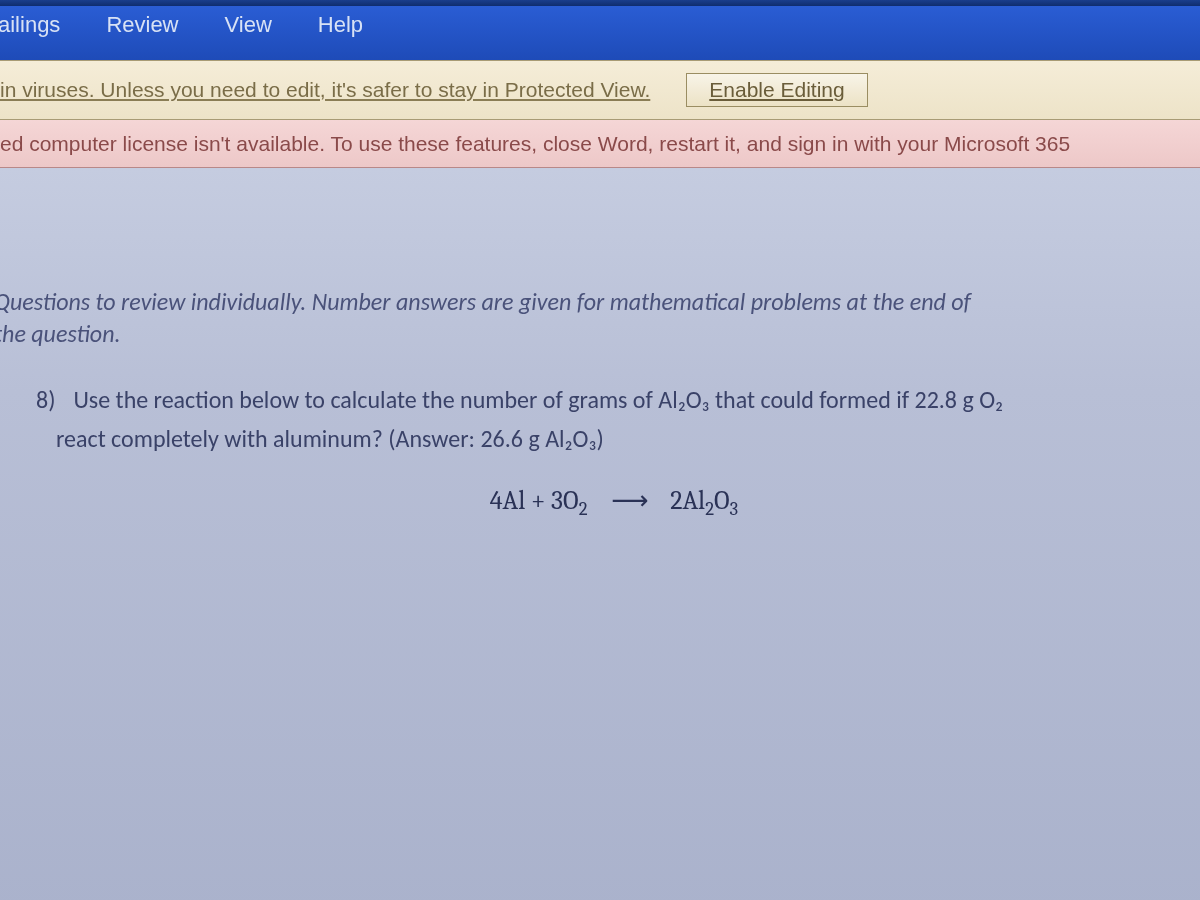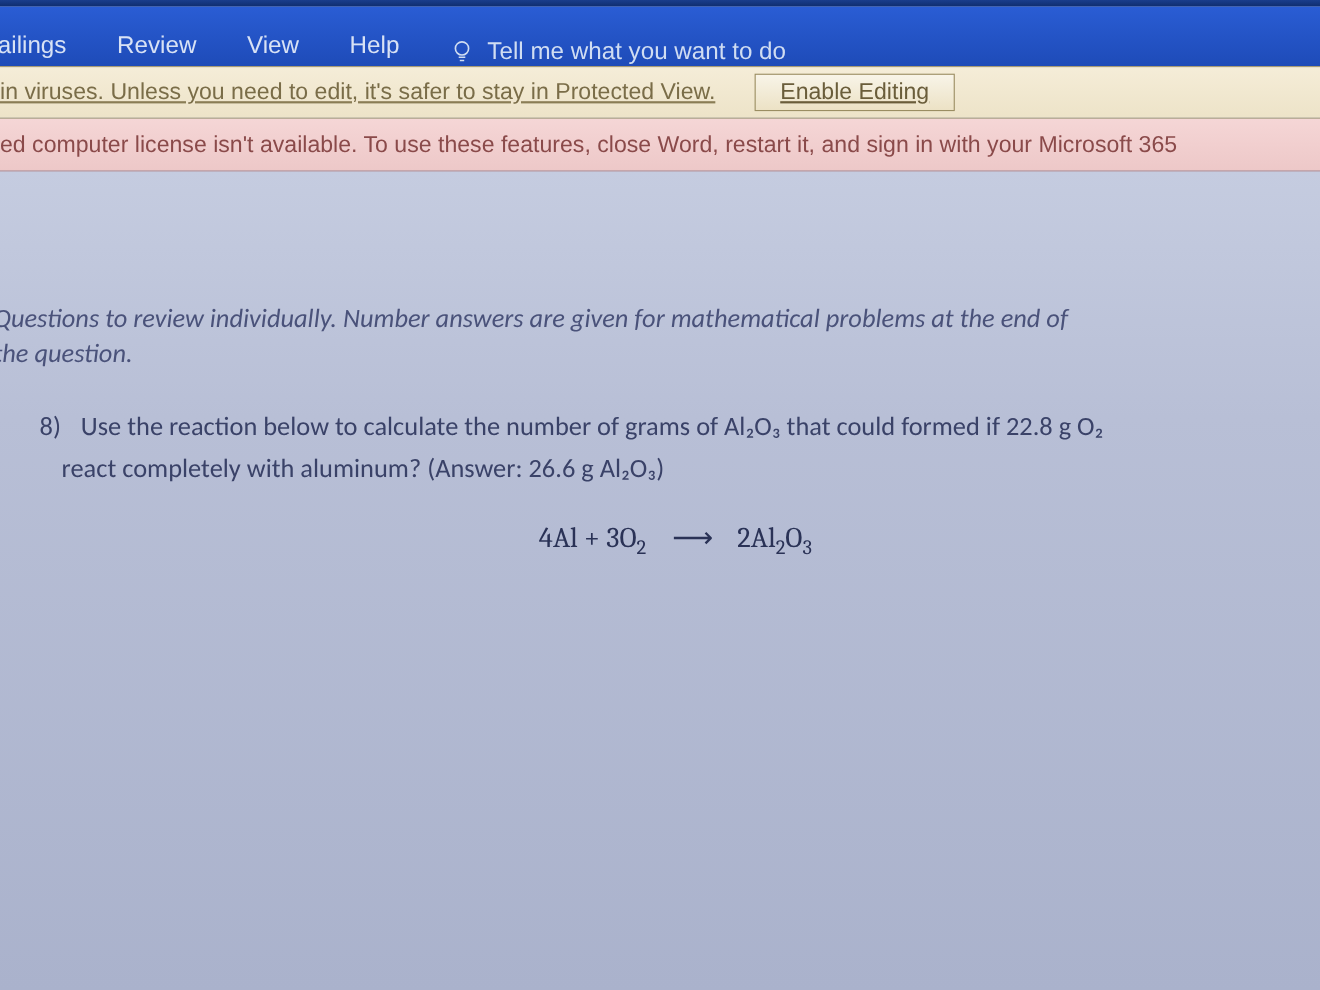--- a/index.html
+++ b/index.html
@@ -11,21 +11,21 @@
       overflow: hidden;
     }
     .top-border {
       height: 6px;
       background: linear-gradient(to bottom, #1a3e8c, #0f2d6e);
     }
     .ribbon-tabs {
       background: linear-gradient(to bottom, #2a5dd4, #1e4bb8);
       height: 54px;
       display: flex;
-      align-items: flex-end;
+      align-items: flex-start;
       padding-left: 0;
       gap: 38px;
       font-size: 22px;
       color: #d8e2f5;
     }
     .ribbon-tab {
       cursor: pointer;
       padding: 6px 4px;
     }
     .ribbon-tab:first-child {
@@ -41,21 +41,21 @@
     }
     .bulb-icon {
       width: 18px;
       height: 22px;
       display: inline-block;
     }
     .protected-view-bar {
       background: linear-gradient(to bottom, #f5edd8, #ede3c8);
       border-top: 1px solid #a89b75;
       border-bottom: 1px solid #a89b75;
-      height: 48px;
+      height: 60px;
       display: flex;
       align-items: center;
       padding: 0 8px 0 0;
       font-size: 21px;
       color: #7a6d48;
     }
     .protected-text {
       text-decoration: underline;
       text-decoration-color: #8a7d55;
       flex-shrink: 0;
@@ -137,30 +137,20 @@
 </head>
 <body>
 
 <div class="top-border"></div>
 
 <div class="ribbon-tabs">
   <span class="ribbon-tab">ailings</span>
   <span class="ribbon-tab">Review</span>
   <span class="ribbon-tab">View</span>
   <span class="ribbon-tab">Help</span>
-  <span class="tell-me">
-    <span class="bulb-icon">
-      <svg viewBox="0 0 18 22" fill="none" stroke="#d0ddf2" stroke-width="1.5">
-        <circle cx="9" cy="8" r="6"></circle>
-        <line x1="6" y1="16" x2="12" y2="16"></line>
-        <line x1="7" y1="19" x2="11" y2="19"></line>
-      </svg>
-    </span>
-    <span>Tell me what you want to do</span>
-  </span>
 </div>
 
 <div class="protected-view-bar">
   <span class="protected-text">in viruses. Unless you need to edit, it's safer to stay in Protected View.</span>
   <button class="enable-editing-btn">Enable Editing</button>
 </div>
 
 <div class="license-bar">
   <span>ed computer license isn't available. To use these features, close Word, restart it, and sign in with your Microsoft 365</span>
 </div>

